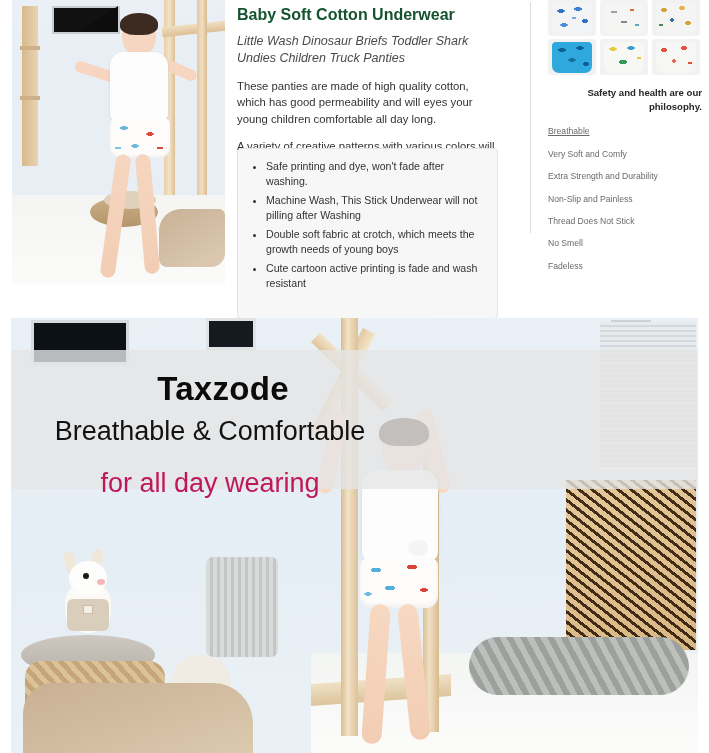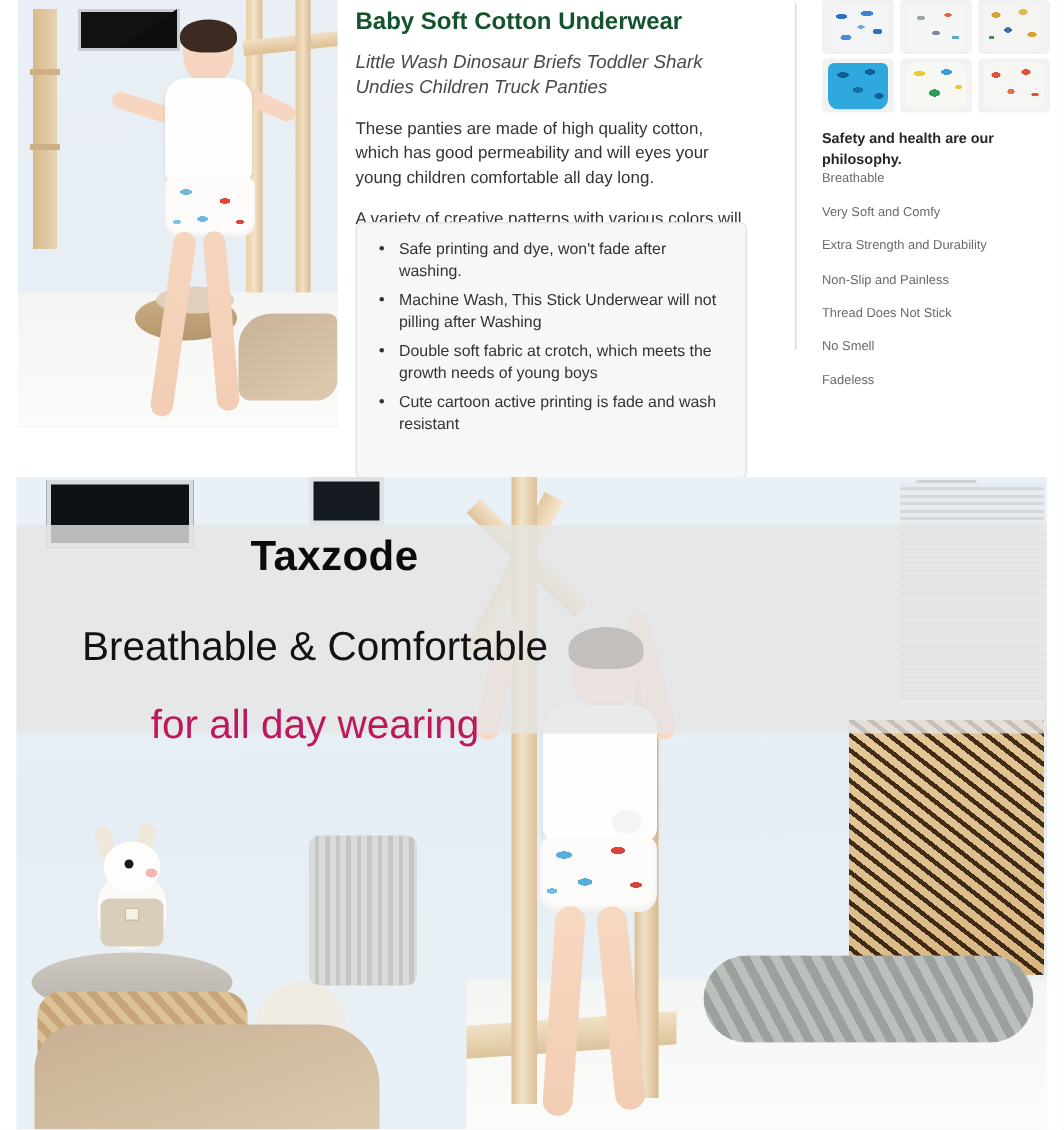--- a/index.html
+++ b/index.html
@@ -128,24 +128,24 @@
       radial-gradient(ellipse 6px 4px at 19px 20px,#2f9a5a 60%,transparent 62%),
       radial-gradient(ellipse 4px 2px at 35px 16px,#e8c93a 60%,transparent 62%); }
   .t6 .shape{ background:#f6f6f4;
     background-image:
       radial-gradient(ellipse 5px 3px at 8px 8px,#e0503a 60%,transparent 62%),
       radial-gradient(ellipse 5px 3px at 28px 6px,#e0503a 60%,transparent 62%),
       radial-gradient(ellipse 4px 3px at 18px 19px,#e86a50 60%,transparent 62%),
       radial-gradient(ellipse 4px 2px at 34px 21px,#e0503a 60%,transparent 62%); }
 
   .side-head { margin-top:11px; font-size:9.6px; font-weight:bold;
-     color:#262626; line-height:1.42; }
+     color:#262626; line-height:1.42;text-align:right; }
   .feat-list { margin:0; padding:0; list-style:none; }
   .feat-list li { font-size:8.6px; color:#6a6a6a; line-height:1.1; }
-  .feat-first { margin-top:1px; }
+  .feat-first { margin-top:14px;text-decoration:underline; }
   .feat-rest { margin-top:13px; }
 
   
   .banner { position:absolute; left:11px; top:318px; width:687px; height:435px;
      overflow:hidden; background:#eef3f7; }
   .bn-wall { position:absolute; inset:0;
      background:linear-gradient(178deg,#e9f0f6 0%,#e6eef5 50%,#eaf1f6 100%); }
   .bn-frameA { position:absolute; left:20px; top:2px; width:98px; height:45px;
      background:#0c1116; border:3px solid #d6dade; }
   .bn-frameB { position:absolute; left:195px; top:0; width:50px; height:32px;
@@ -232,22 +232,22 @@
      box-shadow:inset 0 -3px 4px rgba(0,0,0,.05); }
   .bn-kid .legL{ position:absolute; left:10px; top:190px; width:20px; height:140px;
      border-radius:10px; background:linear-gradient(180deg,#f7d8c1,#f2cdb4);
      transform:rotate(4deg); }
   .bn-kid .legR{ position:absolute; left:48px; top:190px; width:20px; height:136px;
      border-radius:10px; background:linear-gradient(180deg,#f7d8c1,#f2cdb4);
      transform:rotate(-6deg); }
 
   .bn-textband { position:absolute; left:0; top:32px; width:687px; height:139px;
      background:rgba(229,229,229,0.80); }
-  .bn-brand { position:absolute; left:0; top:37px; width:424px;
-     text-align:center; font-size:28px; font-weight:bold; color:#0b0b0b;
+  .bn-brand { position:absolute; left:0; top:52px; width:424px;
+     text-align:center; font-size:33px; font-weight:bold; color:#0b0b0b;
      letter-spacing:.3px; }
   .bn-line2 { position:absolute; left:0; top:98px; width:398px;
      text-align:center; font-size:27px; color:#121212; }
   .bn-line3 { position:absolute; left:0; top:150px; width:398px;
      text-align:center; font-size:27px; color:#be185d; }
 </style>
 </head>
 <body>
 
 <div id="page">

